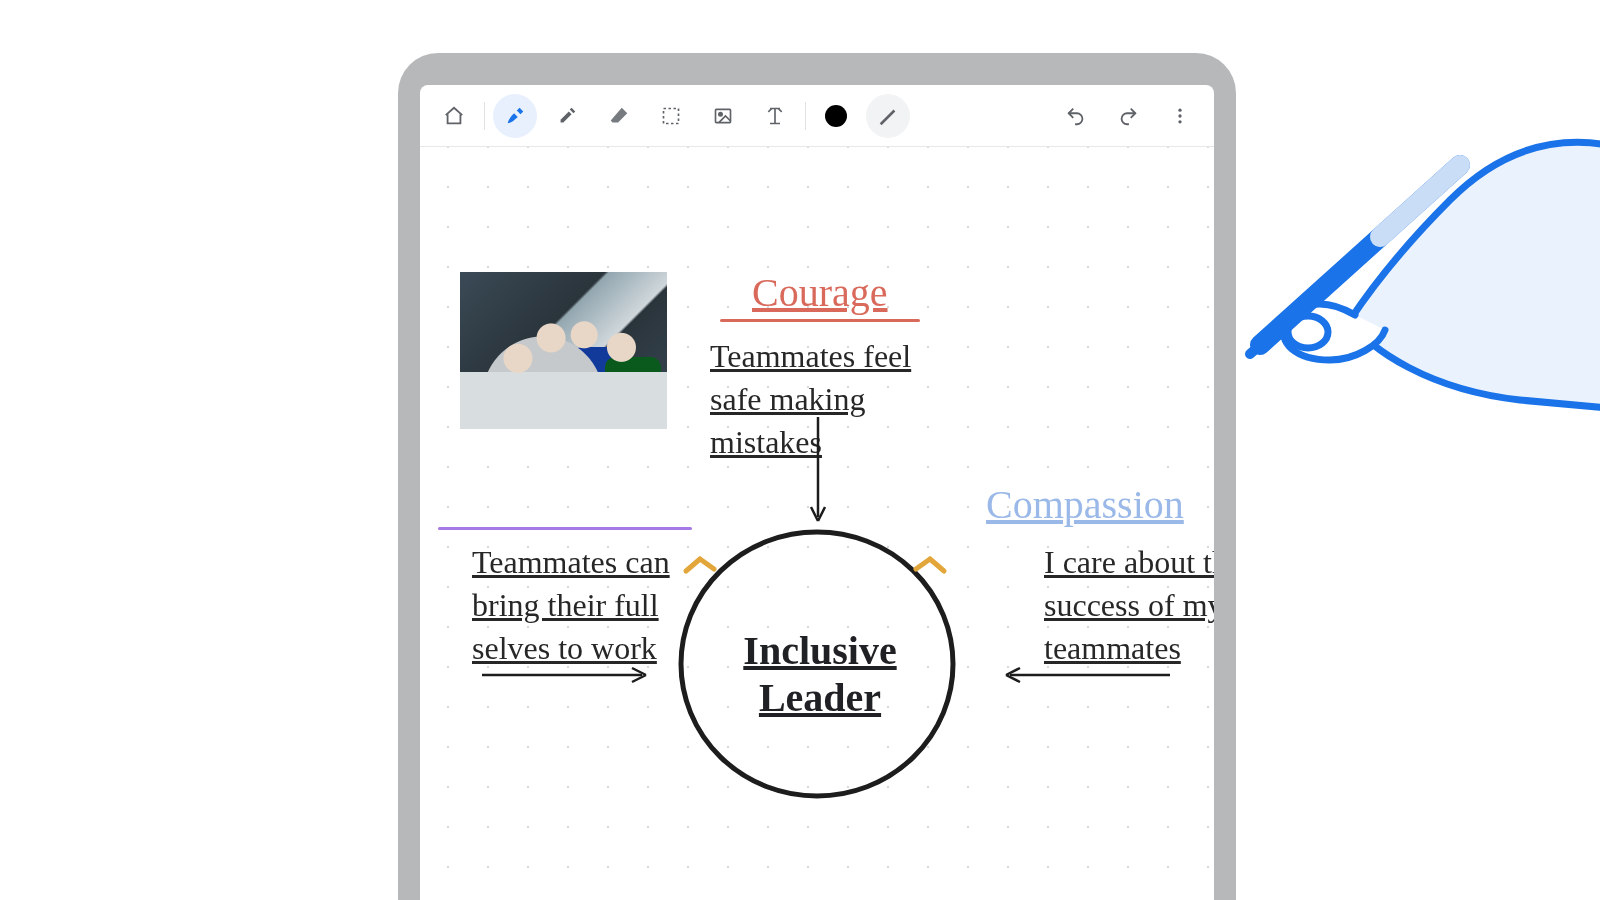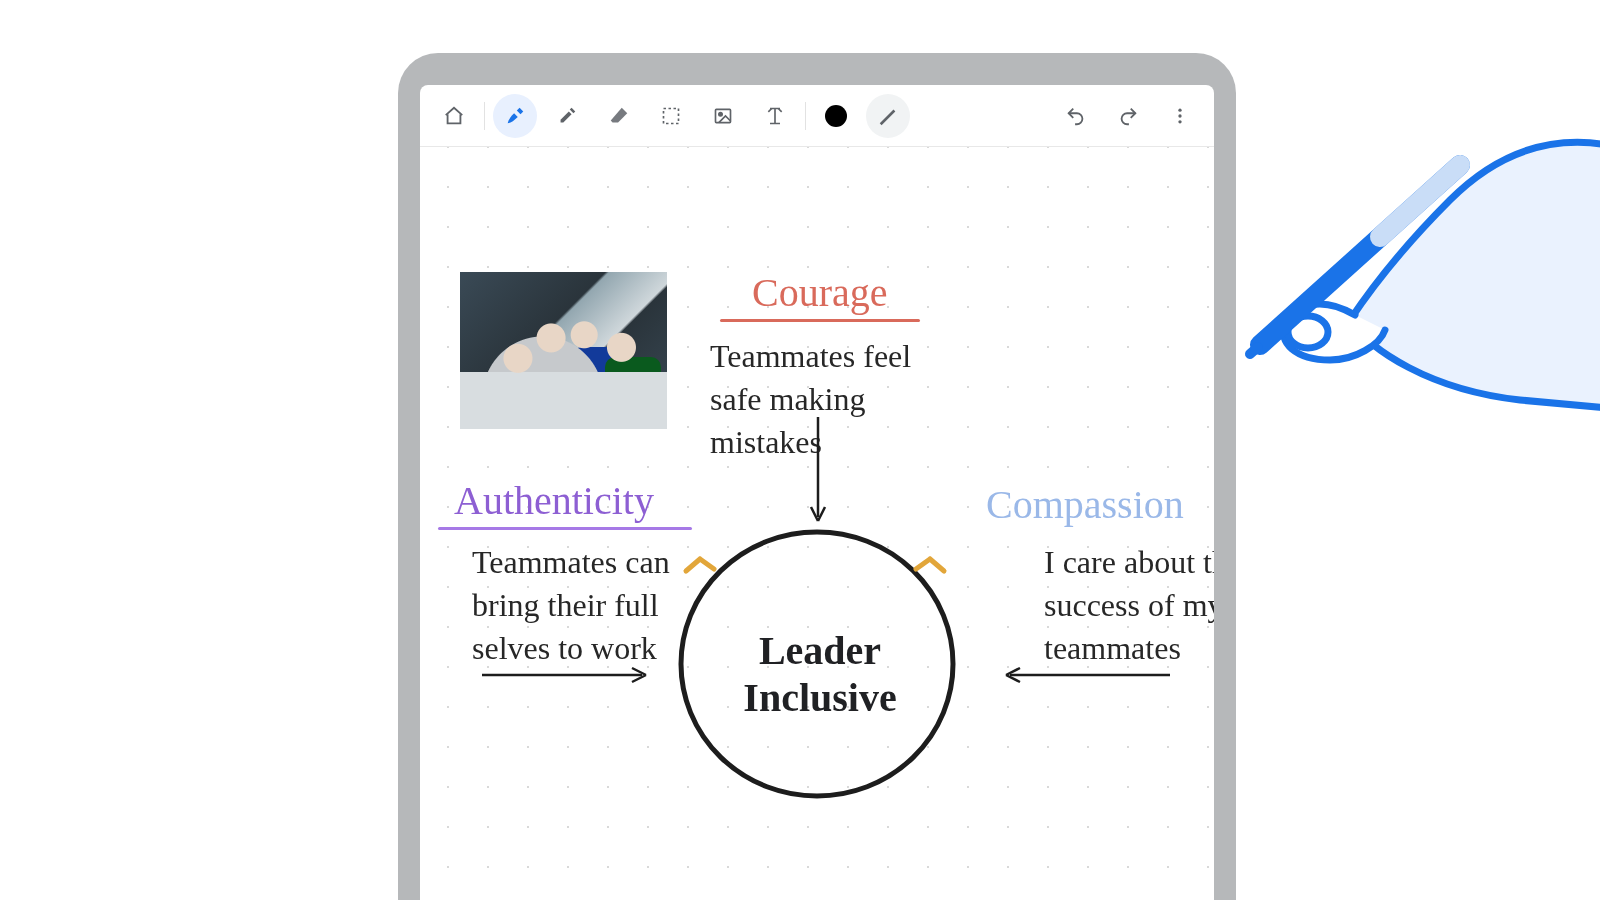--- a/index.html
+++ b/index.html
@@ -47,21 +47,21 @@
 
   .canvas {
     position: absolute;
     left: 0; right: 0; top: 62px; bottom: 0;
     background-image: radial-gradient(circle, #d9d9d9 1.2px, transparent 1.2px);
     background-size: 40px 40px;
     background-position: 8px 140px;
   }
 
   
-  .hand { font-family: "Segoe Script", "Comic Sans MS", cursive; color: #202124; }
+  .hand { font-family: "Segoe Script", "Comic Sans MS", cursive; color: #202124; text-decoration: underline; }
   .title-courage { color: #d96a5b; font-size: 40px; }
   .title-auth { color: #8d5fd3; font-size: 40px; }
   .title-comp { color: #9ab8e8; font-size: 40px; margin-top: 32px; }
   .body-text { font-size: 32px; line-height: 1.35; color: #272727; }
   .center-label { font-size: 40px; font-weight: 600; text-align: center; }
 
   .underline { height: 3px; border-radius: 2px; }
 
   .abs { position: absolute; }
 
@@ -192,33 +192,32 @@
 
       <div class="photo">
         <div class="shirt1"></div>
           <div class="shirt2"></div>
       </div>
 
       <div class="abs hand title-courage" style="left:332px; top:122px;">Courage</div>
       <div class="abs underline" style="left:300px; top:172px; width:200px; background:#d96a5b;"></div>
       <div class="abs hand body-text" style="left:290px; top:188px; width:260px;">Teammates feel safe making mistakes</div>
 
-      <div class="abs hand title-auth" style="left:34px; top:330px;">Authenticity</div>
       <div class="abs underline" style="left:18px; top:380px; width:254px; background:#a679e6;"></div>
       <div class="abs hand body-text" style="left:52px; top:394px; width:210px;">Teammates can bring their full selves to work</div>
 
       <div class="abs hand title-comp" style="left:566px; top:302px;">Compassion</div>
       <div class="abs hand body-text" style="left:576px; top:394px; width:210px;margin-left:48px;">I care about the success of my teammates</div>
 
       <svg class="abs" style="left:252px; top:372px;" width="290" height="290">
         <ellipse cx="145" cy="145" rx="136" ry="132" fill="none" stroke="#1d1d1d" stroke-width="5"></ellipse>
       </svg>
       <div class="abs hand center-label" style="left:300px; top:480px; width:200px;">
+        <div>Inclusive</div>
         <div>Leader</div>
-        <div>Inclusive</div>
       </div>
 
       <svg class="abs" style="left:388px; top:270px;" width="20" height="110">
         <line x1="10" y1="0" x2="10" y2="100" stroke="#1d1d1d" stroke-width="2.5"></line>
         <path d="M10 104 L3 90 M10 104 L17 90" stroke="#1d1d1d" stroke-width="2.5" fill="none"></path>
       </svg>
       <svg class="abs" style="left:62px; top:518px;" width="170" height="20">
         <line x1="0" y1="10" x2="160" y2="10" stroke="#1d1d1d" stroke-width="2.5"></line>
         <path d="M164 10 L150 3 M164 10 L150 17" stroke="#1d1d1d" stroke-width="2.5" fill="none"></path>
       </svg>

